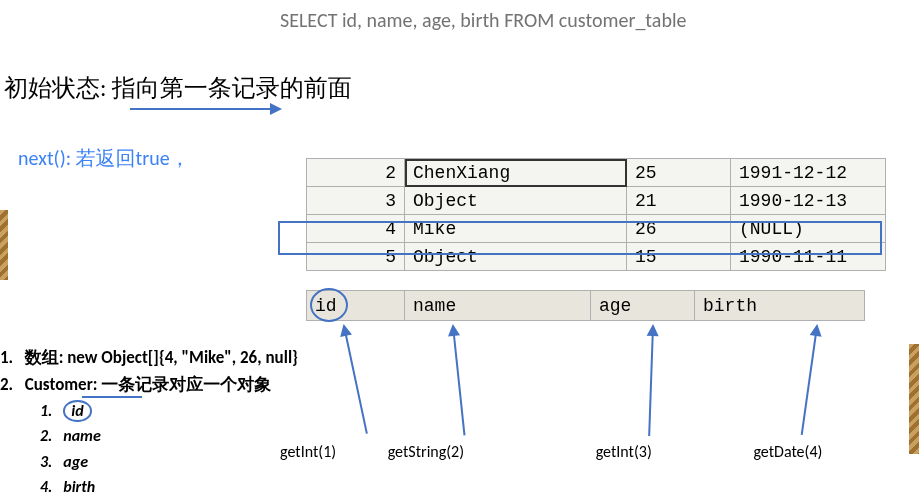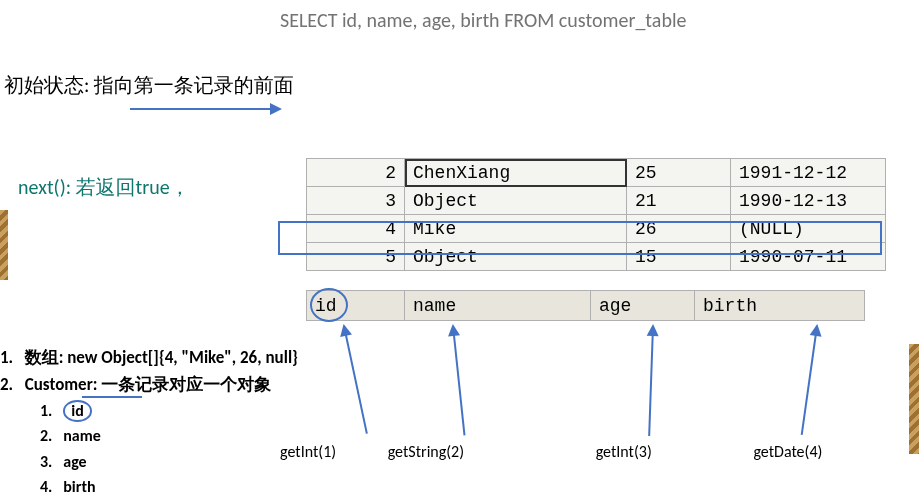--- a/index.html
+++ b/index.html
@@ -17,29 +17,29 @@
     position: absolute;
     top: 8px;
     left: 280px;
     font-size: 20px;
     color: #737373;
   }
   .initial-state {
     position: absolute;
     top: 72px;
     left: 4px;
-    font-size: 20px;
+    font-size: 24px;
     color: #000;
   }
   .next-desc {
     position: absolute;
-    top: 173px;
+    top: 144px;
     left: 18px;
     font-size: 20px;
-    color: #0f766e;
+    color: #3b82f6;
     line-height: 1.4;
   }
   
   .arrow-right {
     position: absolute;
     top: 108px;
     left: 130px;
     width: 150px;
     height: 2px;
     background: #4472c4;
@@ -119,21 +119,21 @@
     left: 0px;
     font-size: 17px;
     font-weight: bold;
     line-height: 1.45;
   }
   .list-area .l1, .list-area .l2 { margin: 0 0 2px 0; }
   .list-area .sublist {
     margin: 2px 0 0 40px;
     font-size: 16px;
   }
-  .list-area .sublist div { margin-bottom: 2px; }
+  .list-area .sublist div { margin-bottom: 2px; font-style: italic; }
   .id-circle-small {
     display: inline-block;
     border: 2px solid #4472c4;
     border-radius: 50%;
     padding: 0 6px;
     line-height: 1.1;
   }
   
   .connector-line {
     position: absolute;
@@ -217,21 +217,21 @@
   <tr>
     <td class="num">4</td>
     <td class="name">Mike</td>
     <td class="age">26</td>
     <td class="birth">(NULL)</td>
   </tr>
   <tr>
     <td class="num">5</td>
     <td class="name">Object</td>
     <td class="age">15</td>
-    <td class="birth">1990-07-11</td>
+    <td class="birth">1990-11-11</td>
   </tr>
 </tbody>
   </table>
 
 <div class="row-pointer"></div>
 
 <table class="header-table">
   <tbody>
       <tr>
     <td class="hid">id</td>

